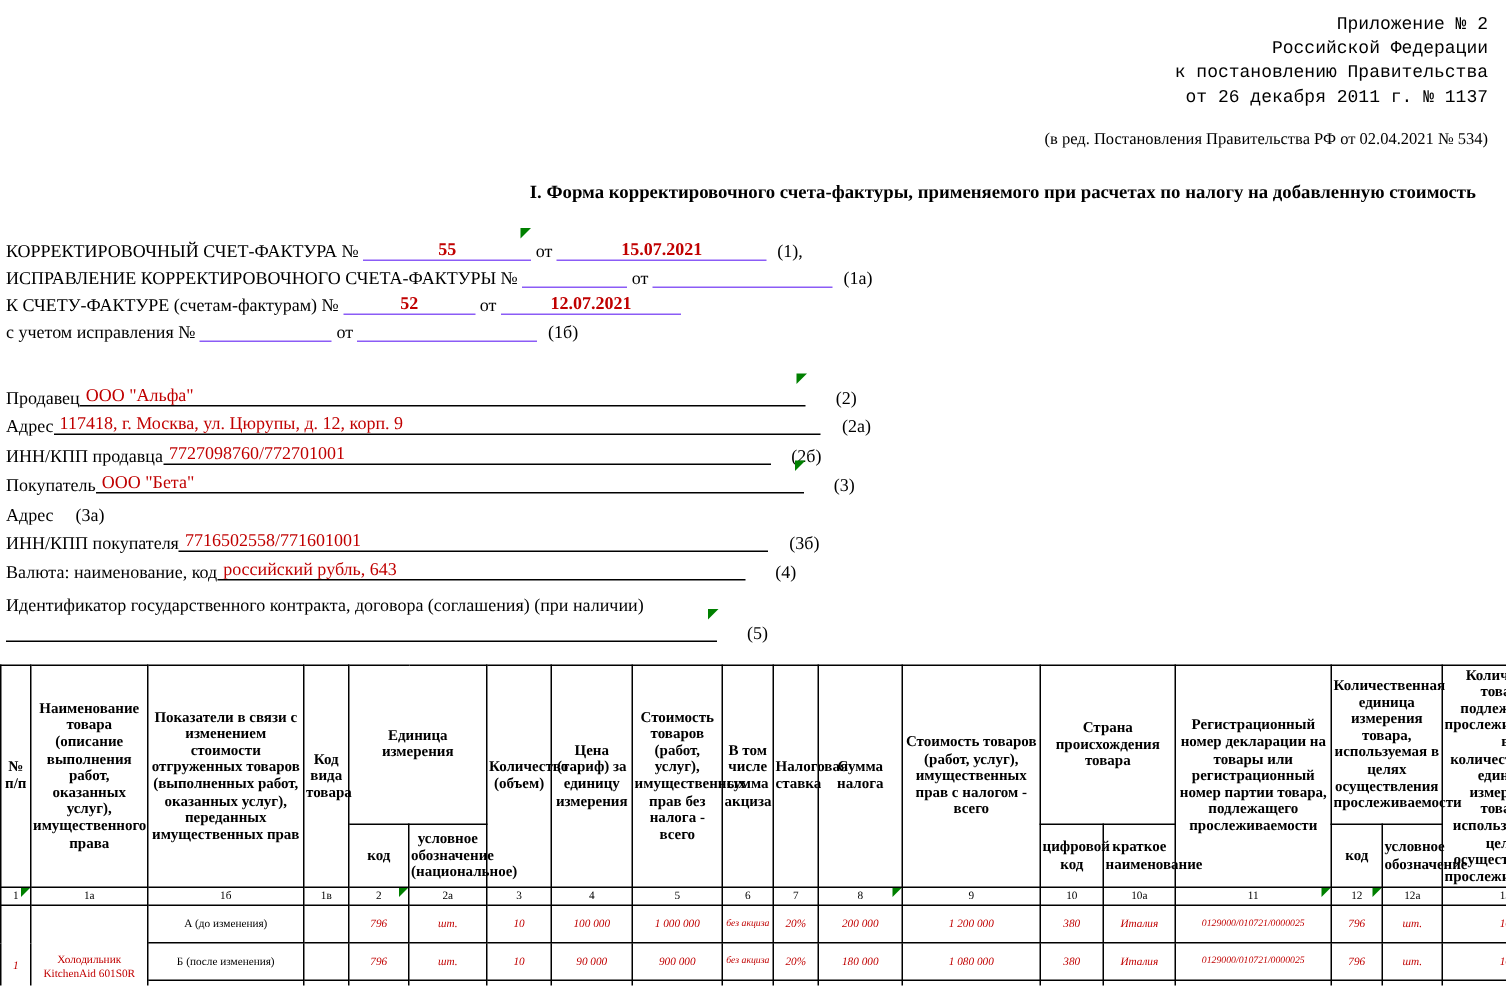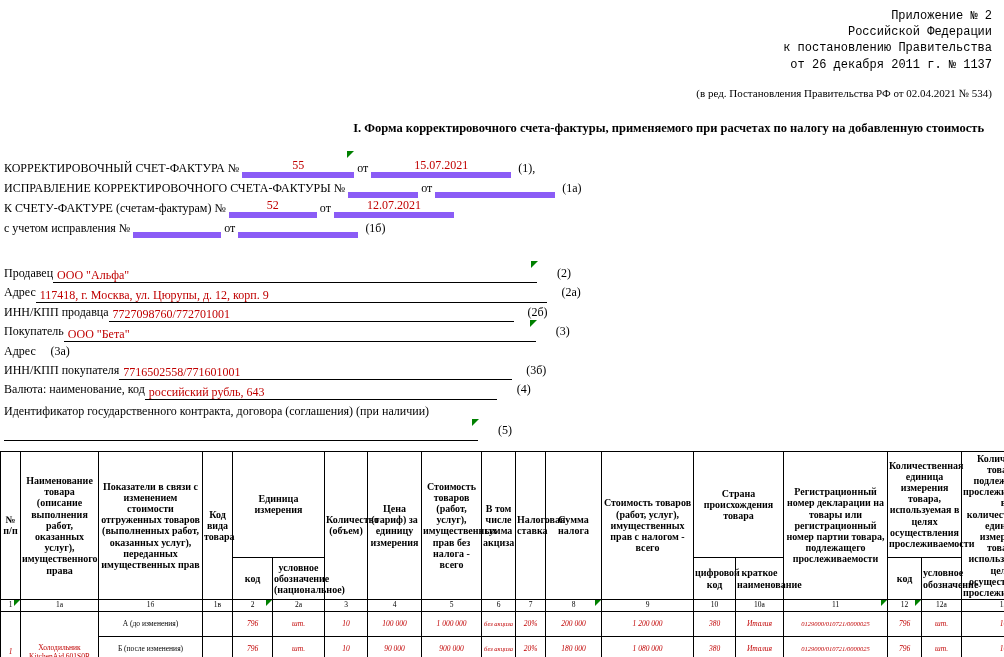--- a/index.html
+++ b/index.html
@@ -32,42 +32,43 @@
     font-weight:bold;
     font-size:12.5px;
     margin:22px 20px 0 20px;
   }
 
   
   .block1{margin:22px 0 0 4px;font-size:12px;line-height:1.5;}
   .row{display:flex;align-items:center;white-space:nowrap;}
   .lbl{}
   .fill{
-    border-bottom:6px solid #8b5cf6;
+    border-bottom:1px solid #8b5cf6;
     text-align:center;
     color:#c00000;
     position:relative;
     margin:0 3px;
     height:14px;
     line-height:14px;
+    font-weight:bold;
   }
   .fill.empty{color:transparent;}
   .num{margin-left:4px;}
   .tick{
     display:inline-block;
     width:0;height:0;
     border-left:7px solid #008000;
     border-bottom:7px solid transparent;
     position:relative;
     top:-7px;
     margin-right:1px;
   }
 
   .block2{margin:26px 0 0 4px;font-size:12px;line-height:1.62;}
-  .lrow{display:flex;align-items:flex-end;}
+  .lrow{display:flex;align-items:flex-start;}
   .lrow .lbl{white-space:nowrap;}
   .lrow .line{
     flex:0 0 auto;
     border-bottom:1px solid #000;
     color:#c00000;
     height:14px;line-height:14px;
     padding-left:4px;
     position:relative;
   }
   .lrow .code{width:34px;text-align:right;white-space:nowrap;}

